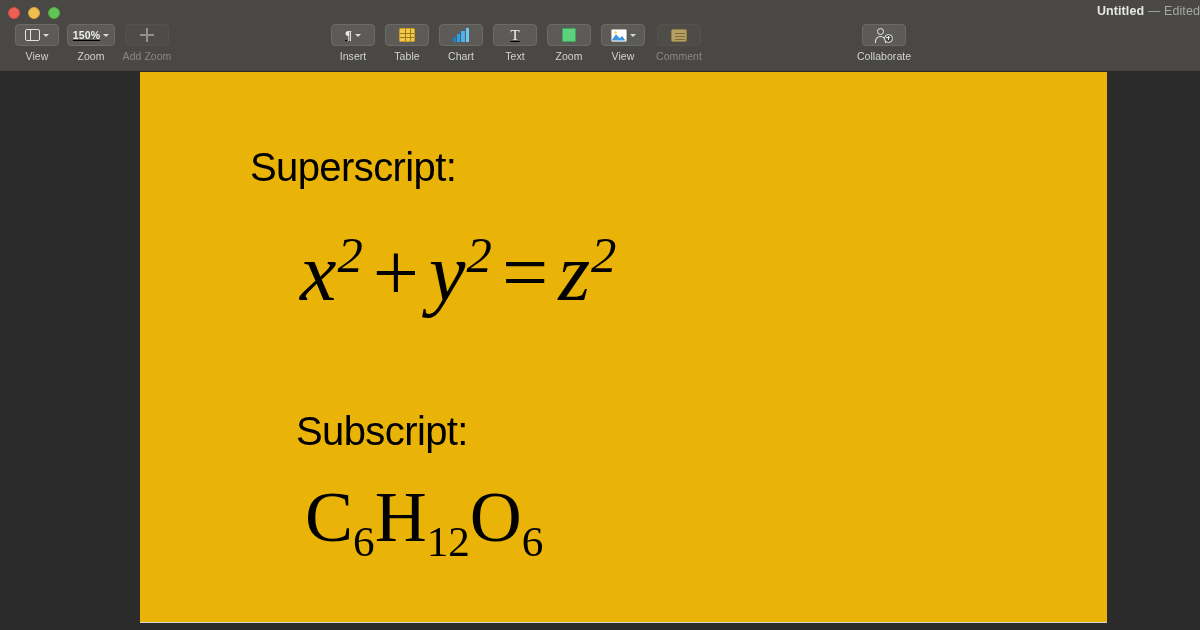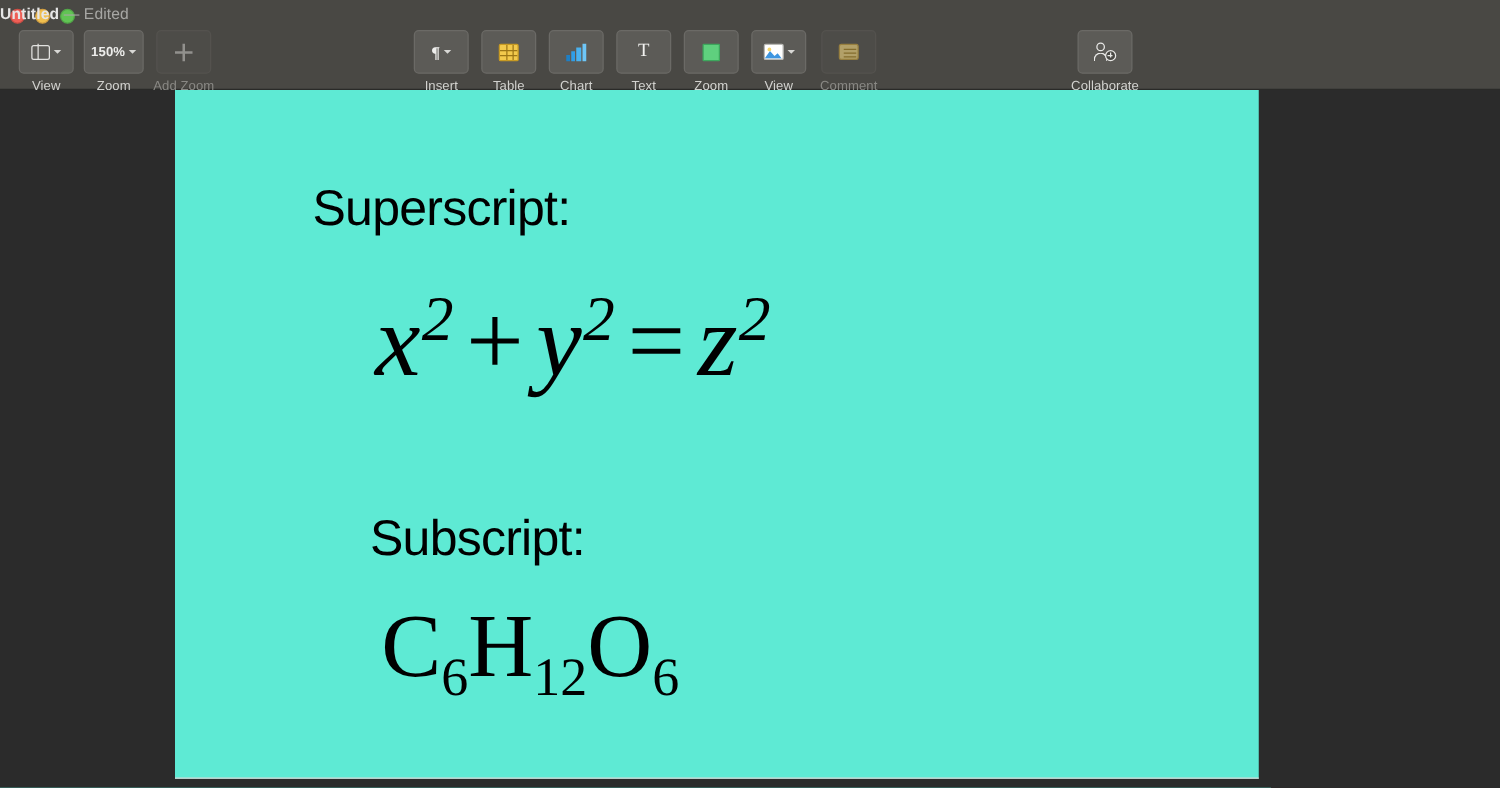--- a/index.html
+++ b/index.html
@@ -42,21 +42,21 @@
     display: block;
   }
   .light.red    { background: #ef5f56; border: 0.5px solid #ce4e45; }
   .light.yellow { background: #f0bf4e; border: 0.5px solid #d3a043; }
   .light.green  { background: #61c454; border: 0.5px solid #52a648; }
 
   .win-title {
     position: absolute;
     top: 4px; left: 0;
     width: 1200px;
-    text-align: left;
+    text-align: right;
     font-size: 12.5px;
     color: #e6e6e6;
     font-weight: bold;
     letter-spacing: 0.1px;
     white-space: nowrap;
   }
   .win-title .edited {
     color: #a7a7a4;
     font-weight: normal;
   }
@@ -75,31 +75,32 @@
 
   .tb-item {
     display: flex;
     flex-direction: column;
     align-items: center;
     width: 54px;
   }
   .tb-item.wide { width: 58px; }
 
   .tb-btn {
-    height: 35px;
+    height: 22px;
     min-width: 44px;
     border-radius: 4px;
     background: #5c5b57;
     border: 0.5px solid #6b6a66;
     display: flex;
     align-items: center;
     justify-content: center;
     gap: 3px;
     padding: 0 5px;
     cursor: default;
+    text-decoration: underline;
   }
   .tb-btn.dim  { background: #514f4c; border-color: #5b5955; opacity: .62; }
 
   .tb-label {
     margin-top: 4px;
     font-size: 10.5px;
     color: #d2d2cf;
     white-space: nowrap;
     letter-spacing: 0.05px;
   }
@@ -349,23 +350,23 @@
     position: absolute;
     top: 72px; left: 0;
     width: 1200px;
     height: 558px;
     background: #2b2b2b;
   }
 
   .page {
     position: absolute;
     top: 0; left: 140px;
-    width: 867px;
+    width: 967px;
     height: 551px;
-    background: #5eead4;
+    background: #eab308;
     border-bottom: 1px solid #d8d8d8;
   }
 
   .doc-body {
     position: absolute;
     top: 0; left: 0;
     width: 919px;
     padding: 0;
   }
 

